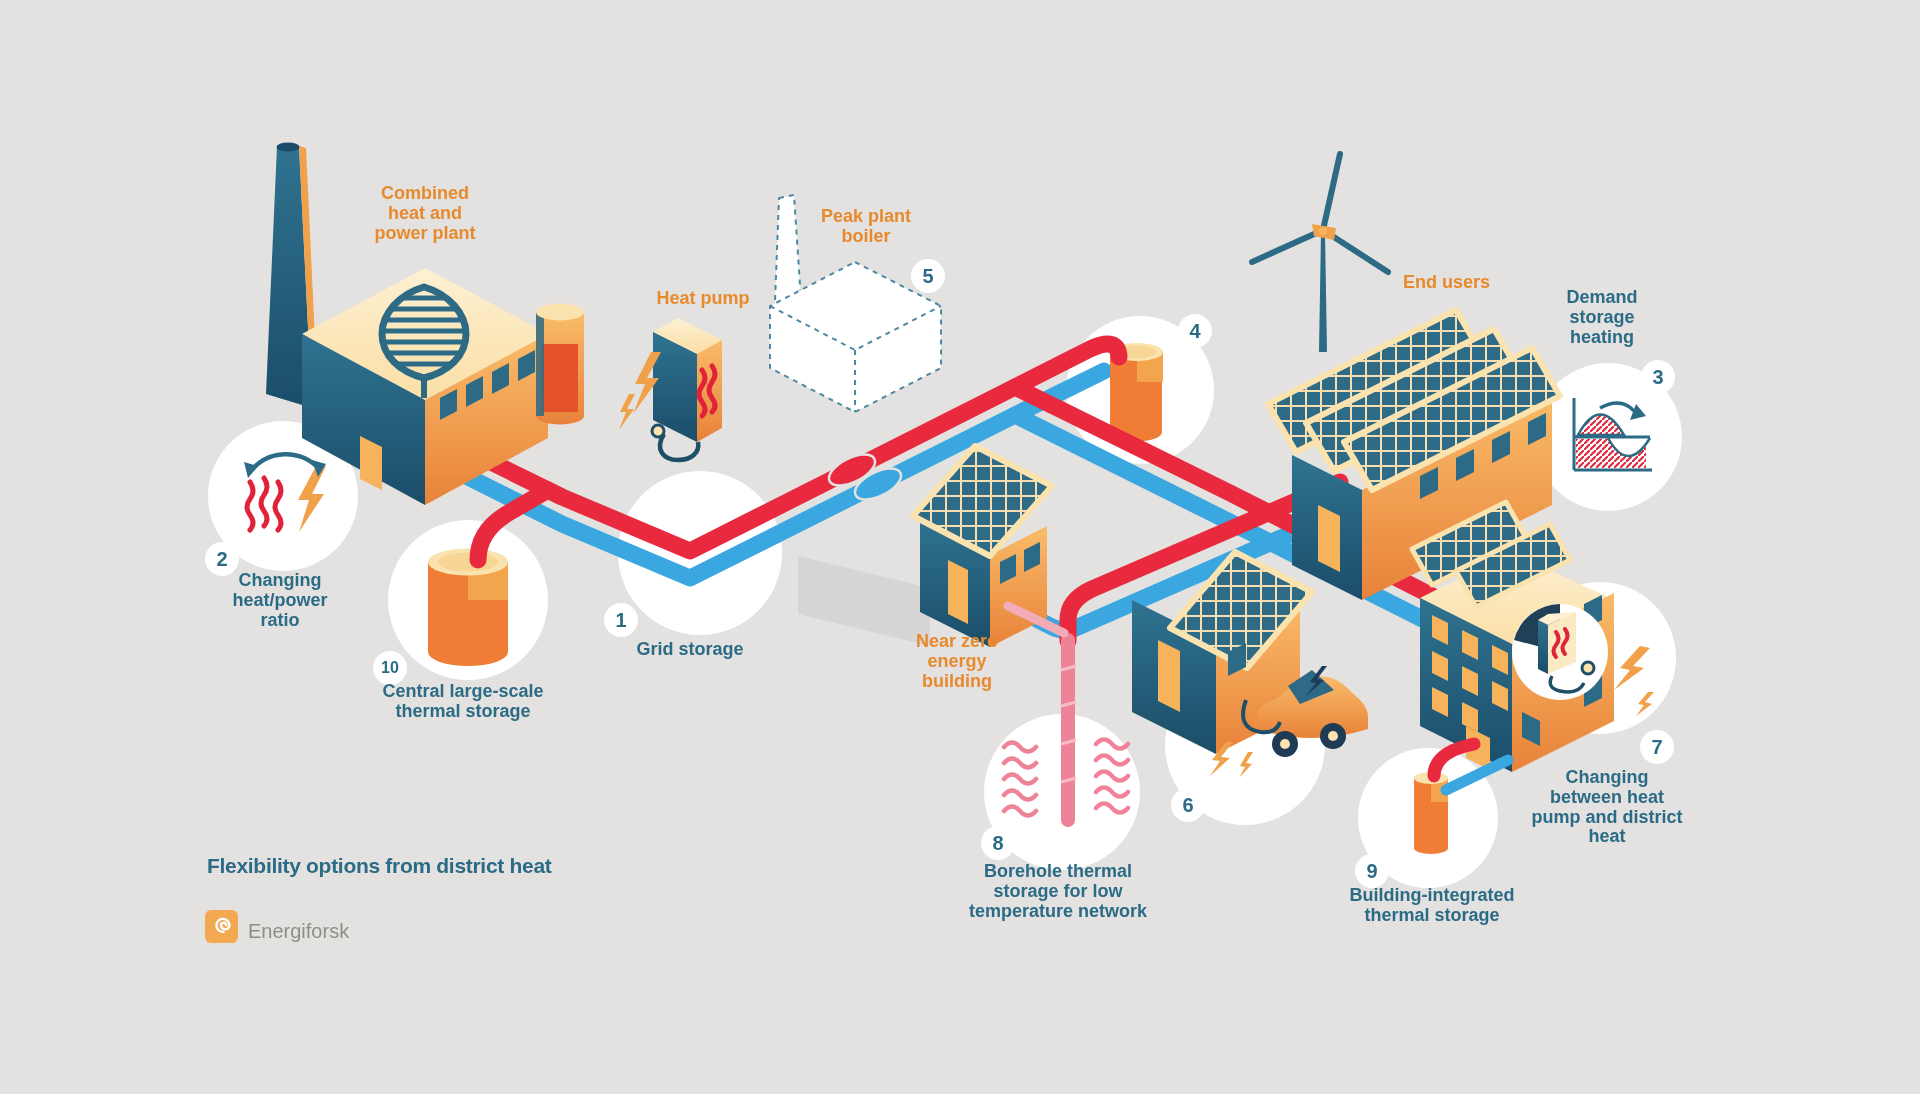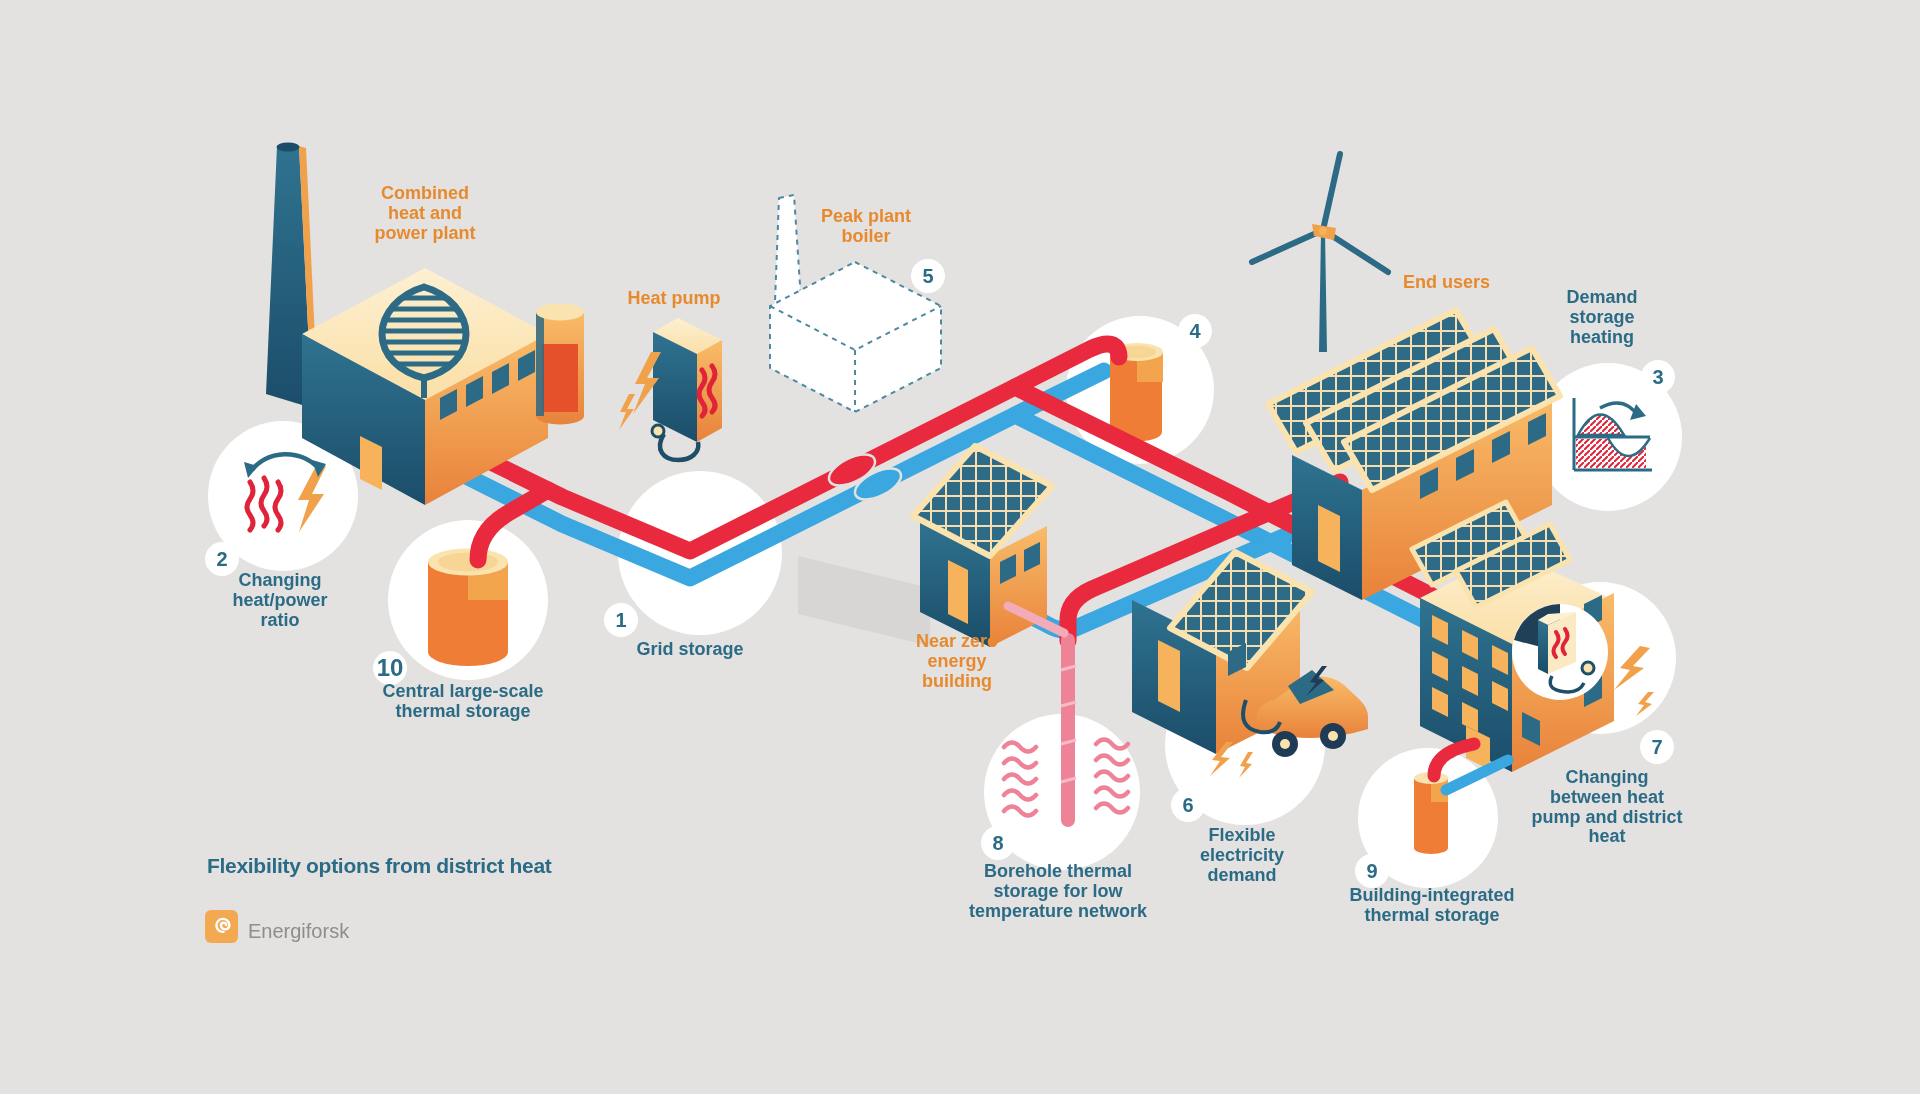--- a/index.html
+++ b/index.html
@@ -284,44 +284,43 @@
   <rect x="1576" y="439" width="70" height="29" fill="url(#hatch)"></rect>
   <path d="M1608,438 Q1628,474 1650,438 Z" fill="#ffffff"></path>
   <path d="M1608,438 Q1628,474 1650,438" fill="none" stroke="#2b6b86" stroke-width="2.5"></path>
   <path d="M1574,398 V470 M1574,470 H1652 M1574,437 H1650" stroke="#2b6b86" stroke-width="3" fill="none"></path>
   <path d="M1600,408 Q1624,395 1638,416" stroke="#2b6b86" stroke-width="3.5" fill="none"></path>
   <polygon points="1630,420 1646,416 1636,404" fill="#2b6b86"></polygon>
 </g>
 </svg>
 
 <div class="lbl orange" style="left:364px;top:184px;width:122px;">Combined heat and power plant</div>
-<div class="lbl orange" style="left:599px;top:289px;width:150px;">Heat pump</div>
+<div class="lbl orange" style="left:628px;top:289px;width:150px;">Heat pump</div>
 <div class="lbl orange" style="left:811px;top:207px;width:110px;">Peak plant boiler</div>
 <div class="lbl orange" style="left:1365px;top:273px;width:125px;text-align:right;">End users</div>
 <div class="lbl orange" style="left:901px;top:632px;width:112px;">Near zero energy building</div>
 
 <div class="lbl teal" style="left:1546px;top:288px;width:112px;">Demand storage heating</div>
 <div class="lbl teal" style="left:213px;top:571px;width:134px;">Changing heat/power ratio</div>
 <div class="lbl teal" style="left:356px;top:682px;width:214px;">Central large-scale thermal storage</div>
 <div class="lbl teal" style="left:612px;top:640px;width:156px;">Grid storage</div>
 <div class="lbl teal" style="left:951px;top:862px;width:214px;">Borehole thermal storage for low temperature network</div>
-<div class="lbl teal" style="left:1181px;top:826px;width:122px;">Flexible electricity demand</div>
 <div class="lbl teal" style="left:1530px;top:768px;width:154px;">Changing between heat pump and district heat</div>
 <div class="lbl teal" style="left:1315px;top:886px;width:234px;">Building-integrated thermal storage</div>
 
 <div class="badge" style="left:604px;top:603px;">1</div>
 <div class="badge" style="left:205px;top:542px;">2</div>
 <div class="badge" style="left:1641px;top:360px;">3</div>
 <div class="badge" style="left:1178px;top:314px;">4</div>
 <div class="badge" style="left:911px;top:259px;">5</div>
 <div class="badge" style="left:1171px;top:788px;">6</div>
 <div class="badge" style="left:1640px;top:730px;">7</div>
 <div class="badge" style="left:981px;top:826px;">8</div>
 <div class="badge" style="left:1355px;top:854px;">9</div>
-<div class="badge" style="left:373px;top:651px;font-size:24px;">10</div>
+<div class="badge" style="left:373px;top:651px;font-size:16px;">10</div>
 
 <div id="title">Flexibility options from district heat</div>
 <div id="brand">
   <div class="mark">
     <svg width="33" height="33" viewBox="0 0 33 33">
       <path d="M11,18 a6.5,6.5 0 1 1 6.5,6.5 a4.2,4.2 0 1 1 0,-8.4 a2.6,2.6 0 0 1 0,5.2" fill="none" stroke="#ffffff" stroke-width="2.4" stroke-linecap="round" transform="rotate(-95 16.5 16.5)"></path>
     </svg>
   </div>
   <span class="name">Energiforsk</span>
 </div>

